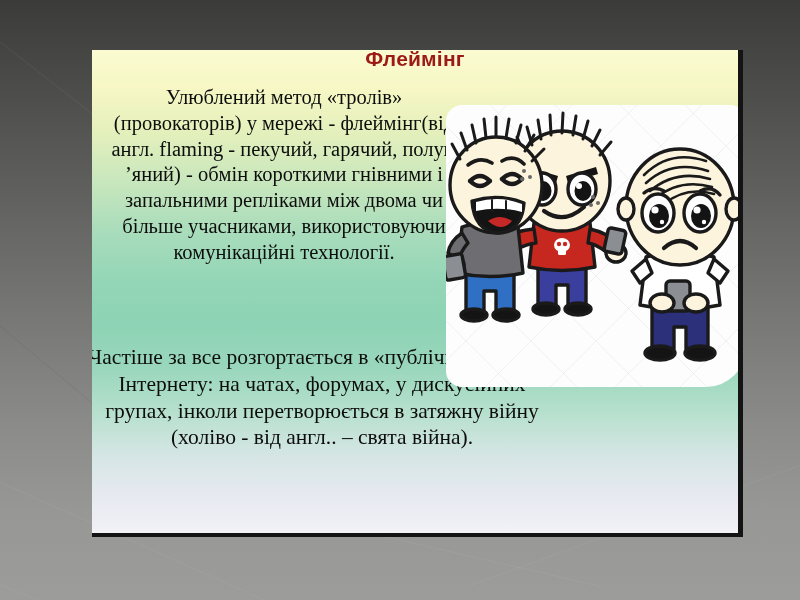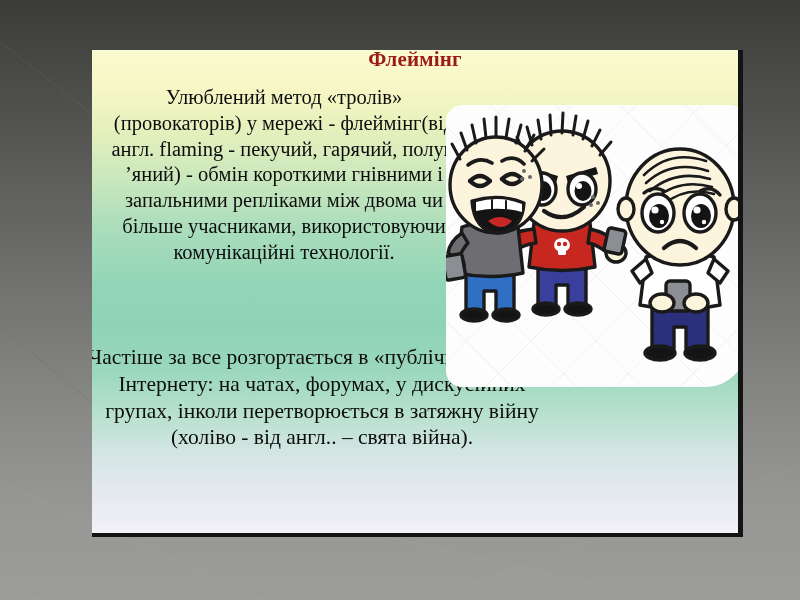--- a/index.html
+++ b/index.html
@@ -75,21 +75,21 @@
   #title {
     position: absolute;
     left: 0;
     top: -3px;
     width: 646px;
     text-align: center;
     font-weight: bold;
     font-size: 21px;
     letter-spacing: 0.2px;
     color: #9c1b17;
-    font-family: Liberation Serif, serif;
+    font-family: Liberation Sans, sans-serif;
   }
 
   
   .para {
     position: absolute;
     color: #0d0d0d;
     font-family: "Liberation Serif", "DejaVu Serif", serif;
     text-align: center;
     white-space: pre-line;
   }

